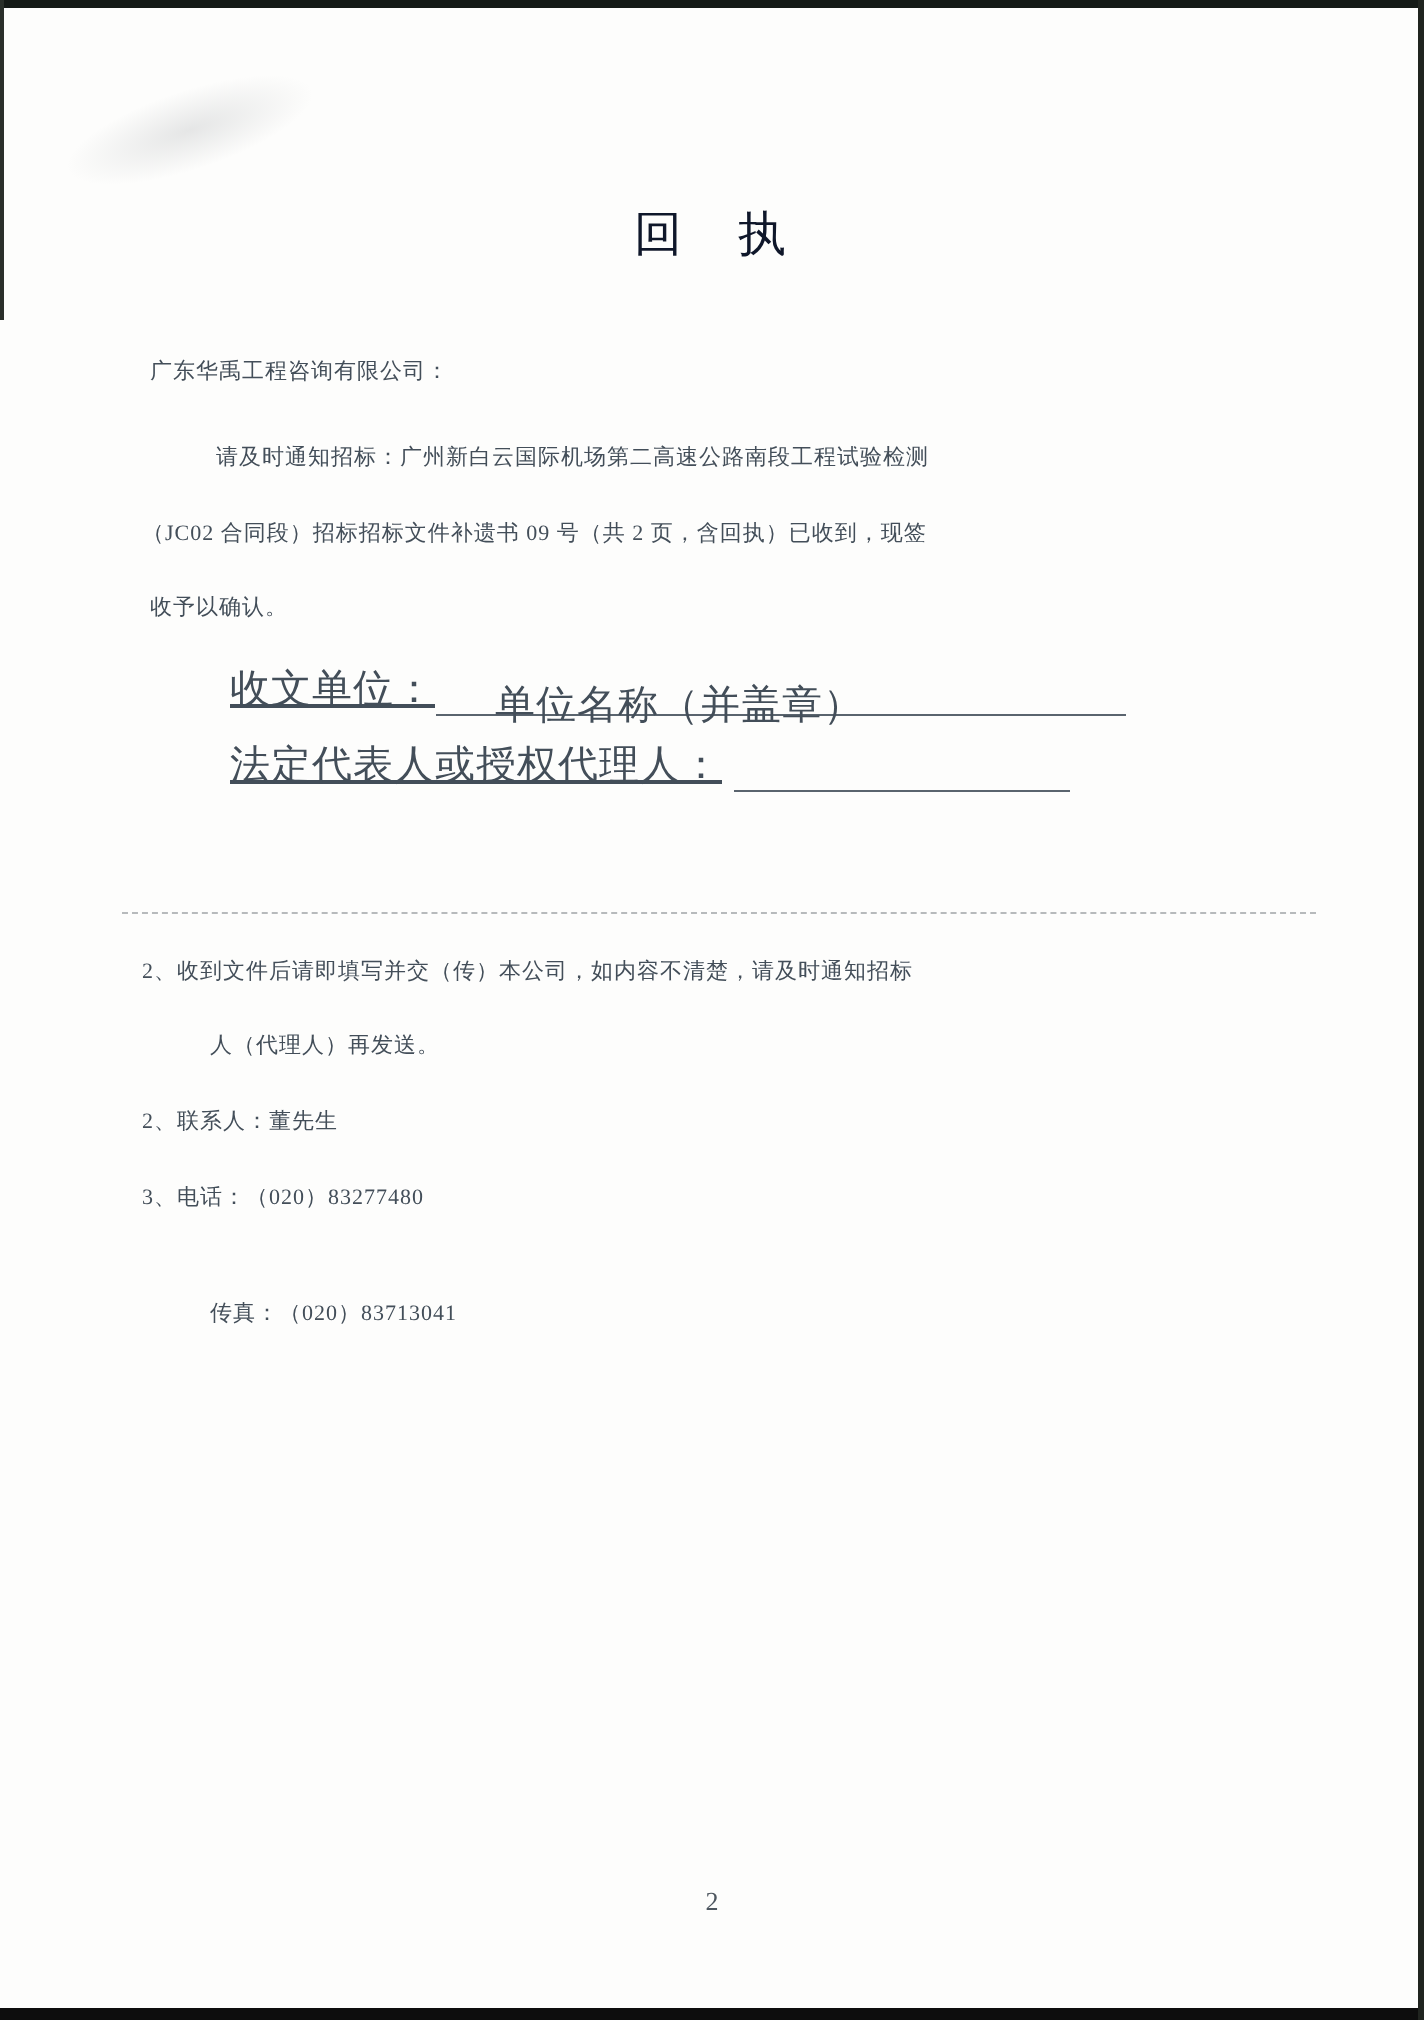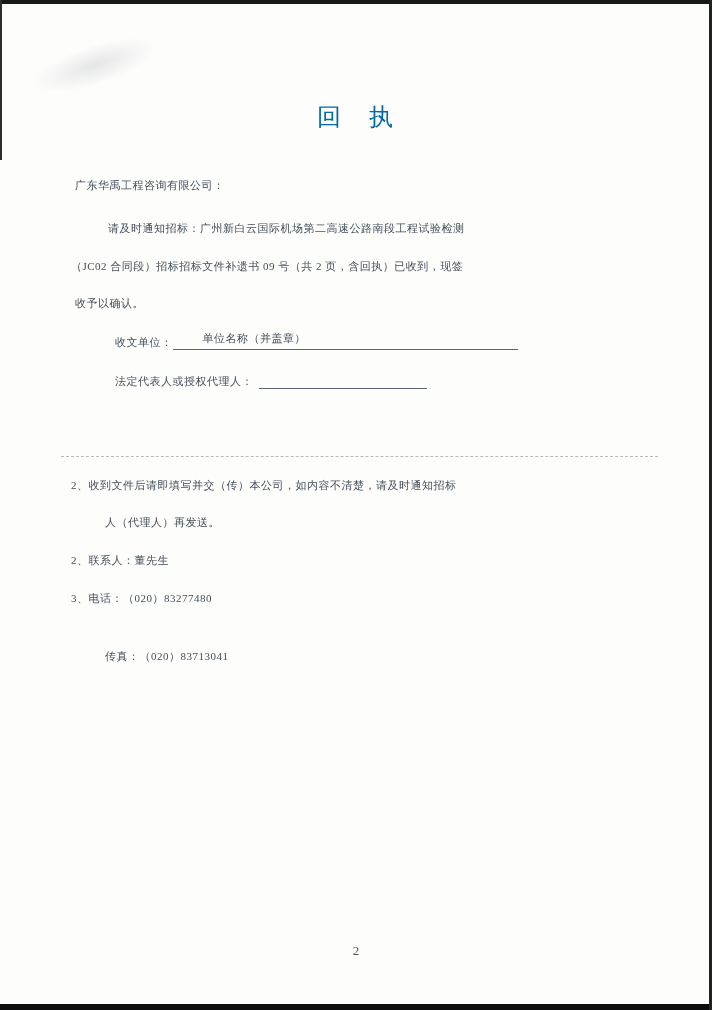--- a/index.html
+++ b/index.html
@@ -22,29 +22,29 @@
   .edge-right  { left: 709px; top: 0; width: 3px; height: 1010px; background:#20241f; }
   .edge-left   { left: 0; top: 0; width: 2px; height: 160px; background:#2a2f2a; }
   .smudge {
     position: absolute; left: 30px; top: 45px; width: 130px; height: 40px;
     background: radial-gradient(ellipse at center, rgba(120,125,130,0.18), rgba(120,125,130,0) 70%);
     transform: rotate(-18deg);
   }
   .txt { position: absolute; white-space: pre; letter-spacing: 0.5px; }
   .doc-title {
     left: 0; top: 101px; width: 712px; text-align: center;
-    font-size: 24px; letter-spacing: 2px; color: #0369a1;
+    font-size: 24px; letter-spacing: 2px; color: #0f172a;
   }
   .fs16 { font-size: 11px; }
   .salutation { left: 75px;  top: 178px; }
   .para-l1    { left: 108px; top: 221px; }
   .para-l2    { left: 71px;  top: 259px; }
   .para-l3    { left: 75px;  top: 296px; text-align: right; }
 
-  .form-row { position: absolute; font-size: 11px; letter-spacing: 0.5px; }
+  .form-row { position: absolute; font-size: 20px; letter-spacing: 0.5px; text-decoration: underline; }
   .row-recipient { left: 115px; top: 331px; }
   .row-rep       { left: 115px; top: 369px; }
   .row-date      { left: 318px; top: 406px; }
   .blank {
     display: inline-block;
     border-bottom: 1.4px solid #5a646e;
     height: 19px; vertical-align: bottom;
     white-space: pre;
   }
   .blank-recipient { width: 345px; padding-left: 30px; box-sizing: border-box; }

